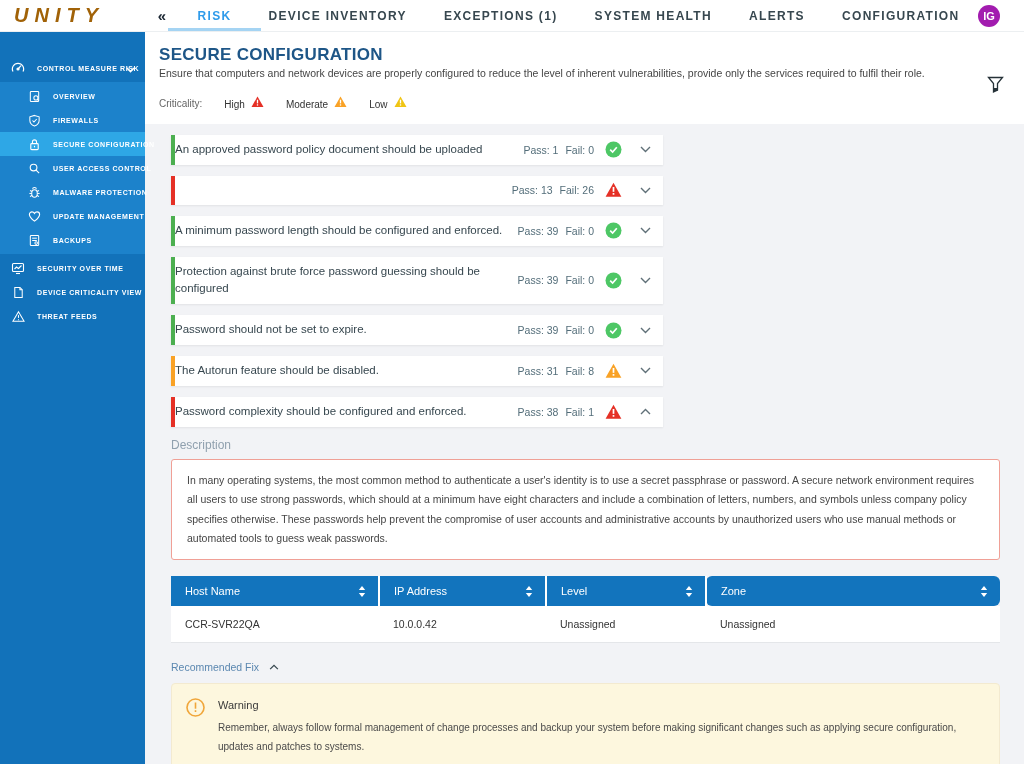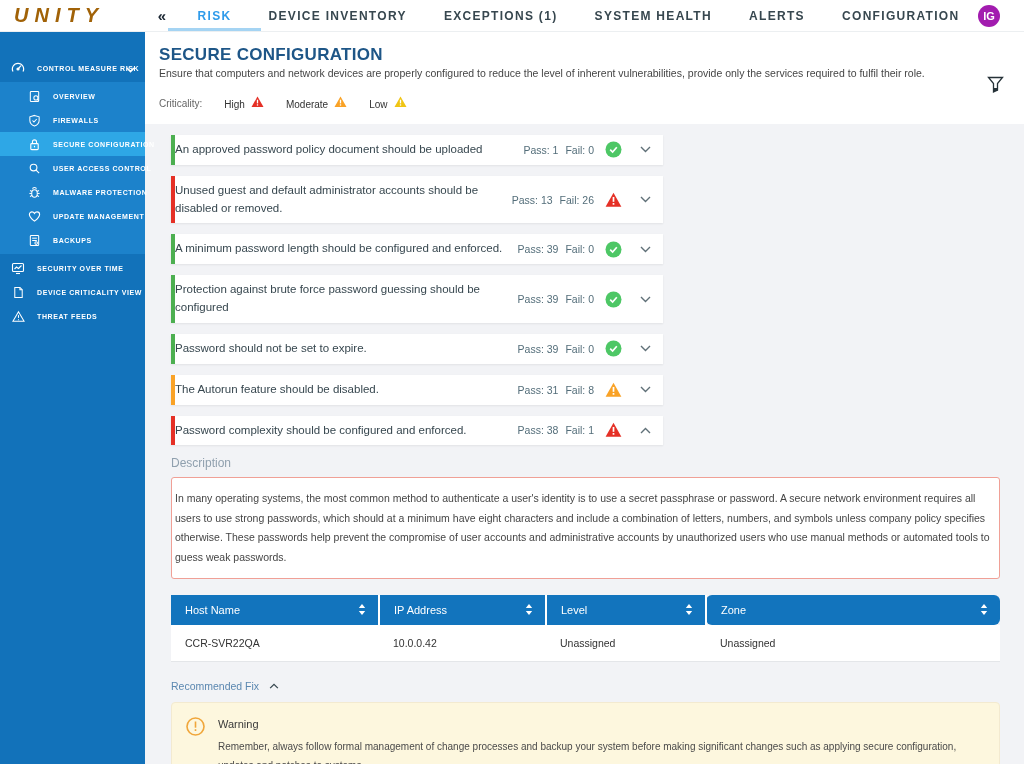--- a/index.html
+++ b/index.html
@@ -64,28 +64,28 @@
   .pf { font-size:10.5px; color:#546e7a; margin-right:7px; white-space:nowrap; }
   .status-icon { width:17px; height:17px; margin:0 4px; display:flex; align-items:center; }
   .sev-high .status-icon { color:#e53026; }
   .sev-moderate .status-icon { color:#f9a226; }
   .chev { margin-left:14px; margin-right:4px; display:flex; align-items:center; cursor:pointer; }
   .chev.up svg { transform:rotate(180deg); }
 
   
   .desc-label { margin-top:5px; font-size:12px; color:#90a0ae; }
   .desc-box { margin-top:7px; background:#fff; border:1px solid #f0a096; border-radius:3px;
-    padding:11px 3px; font-size:10.5px; color:#454545; line-height:1.85; }
+    padding:11px 15px; font-size:10.5px; color:#454545; line-height:1.85; }
 
   
   .tbl { margin-top:16px; width:100%; border-collapse:collapse; }
   .tbl th { background:#1274bd; color:#fff; font-size:11px; font-weight:500; text-align:left;
     padding:9px 12px 9px 14px; border-right:2px solid #fff; cursor:pointer; }
   .tbl th:last-child { border-right:none;border-radius:6px; }
-  .tbl th .th-inner { display:flex; align-items:flex-start; justify-content:space-between; }
+  .tbl th .th-inner { display:flex; align-items:flex-end; justify-content:space-between; }
   .tbl td { background:#fff; font-size:10.5px; color:#333; padding:12px 14px;
     border-bottom:1px solid #e4e6e9; }
   .col-host { width:208px; } .col-ip { width:167px; } .col-level { width:160px; }
 
   
   .recfix { margin-top:18px; display:flex; align-items:center; font-size:10.5px; color:#5b87b0;
     cursor:pointer; }
   .recfix .chev { margin-left:10px; }
 
   .warn-box { margin-top:10px; background:#fdf7de; border:1px solid #f3ead0; border-radius:4px;
@@ -295,21 +295,20 @@
           </span>
           <span class="chev">
             <svg width="11" height="7" viewBox="0 0 11 7" fill="none" stroke="#607078" stroke-width="1.4">
                 <polyline points="1,1 5.5,5.5 10,1"></polyline>
               </svg>
           </span>
         </div>
       </div>
 
       <div class="check sev-high">
-        <div class="check-text">Unused guest and default administrator accounts should be disabled or removed.</div>
         <div class="check-right">
           <span class="pf">Pass: 13</span>
           <span class="pf">Fail: 26</span>
           <span class="status-icon">
             <svg width="18" height="16" viewBox="0 0 14 13">
                 <path d="M7 0.5 L13.5 12 H0.5 Z" fill="currentColor"></path>
                 <rect x="6.3" y="4" width="1.4" height="4" fill="#fff"></rect>
                 <rect x="6.3" y="9" width="1.4" height="1.4" fill="#fff"></rect>
               </svg>
           </span>

